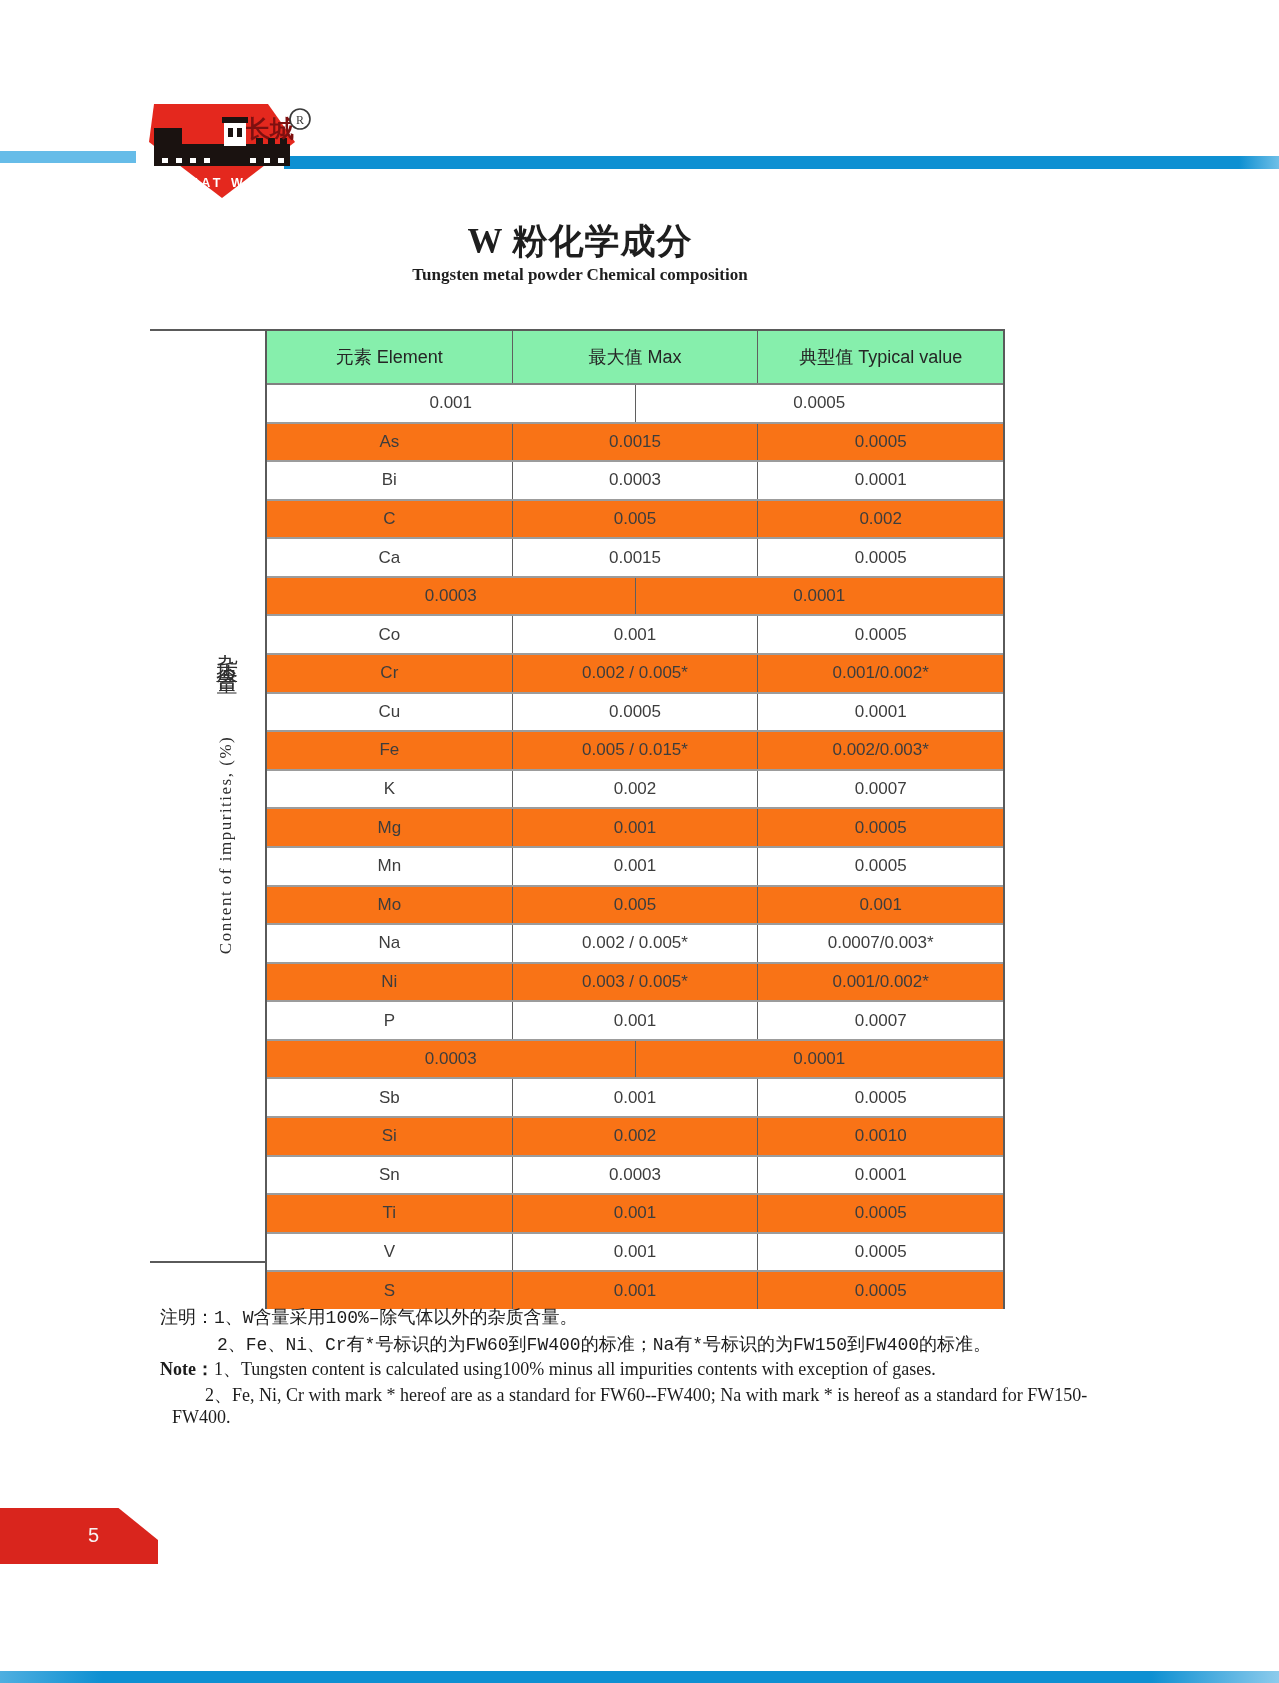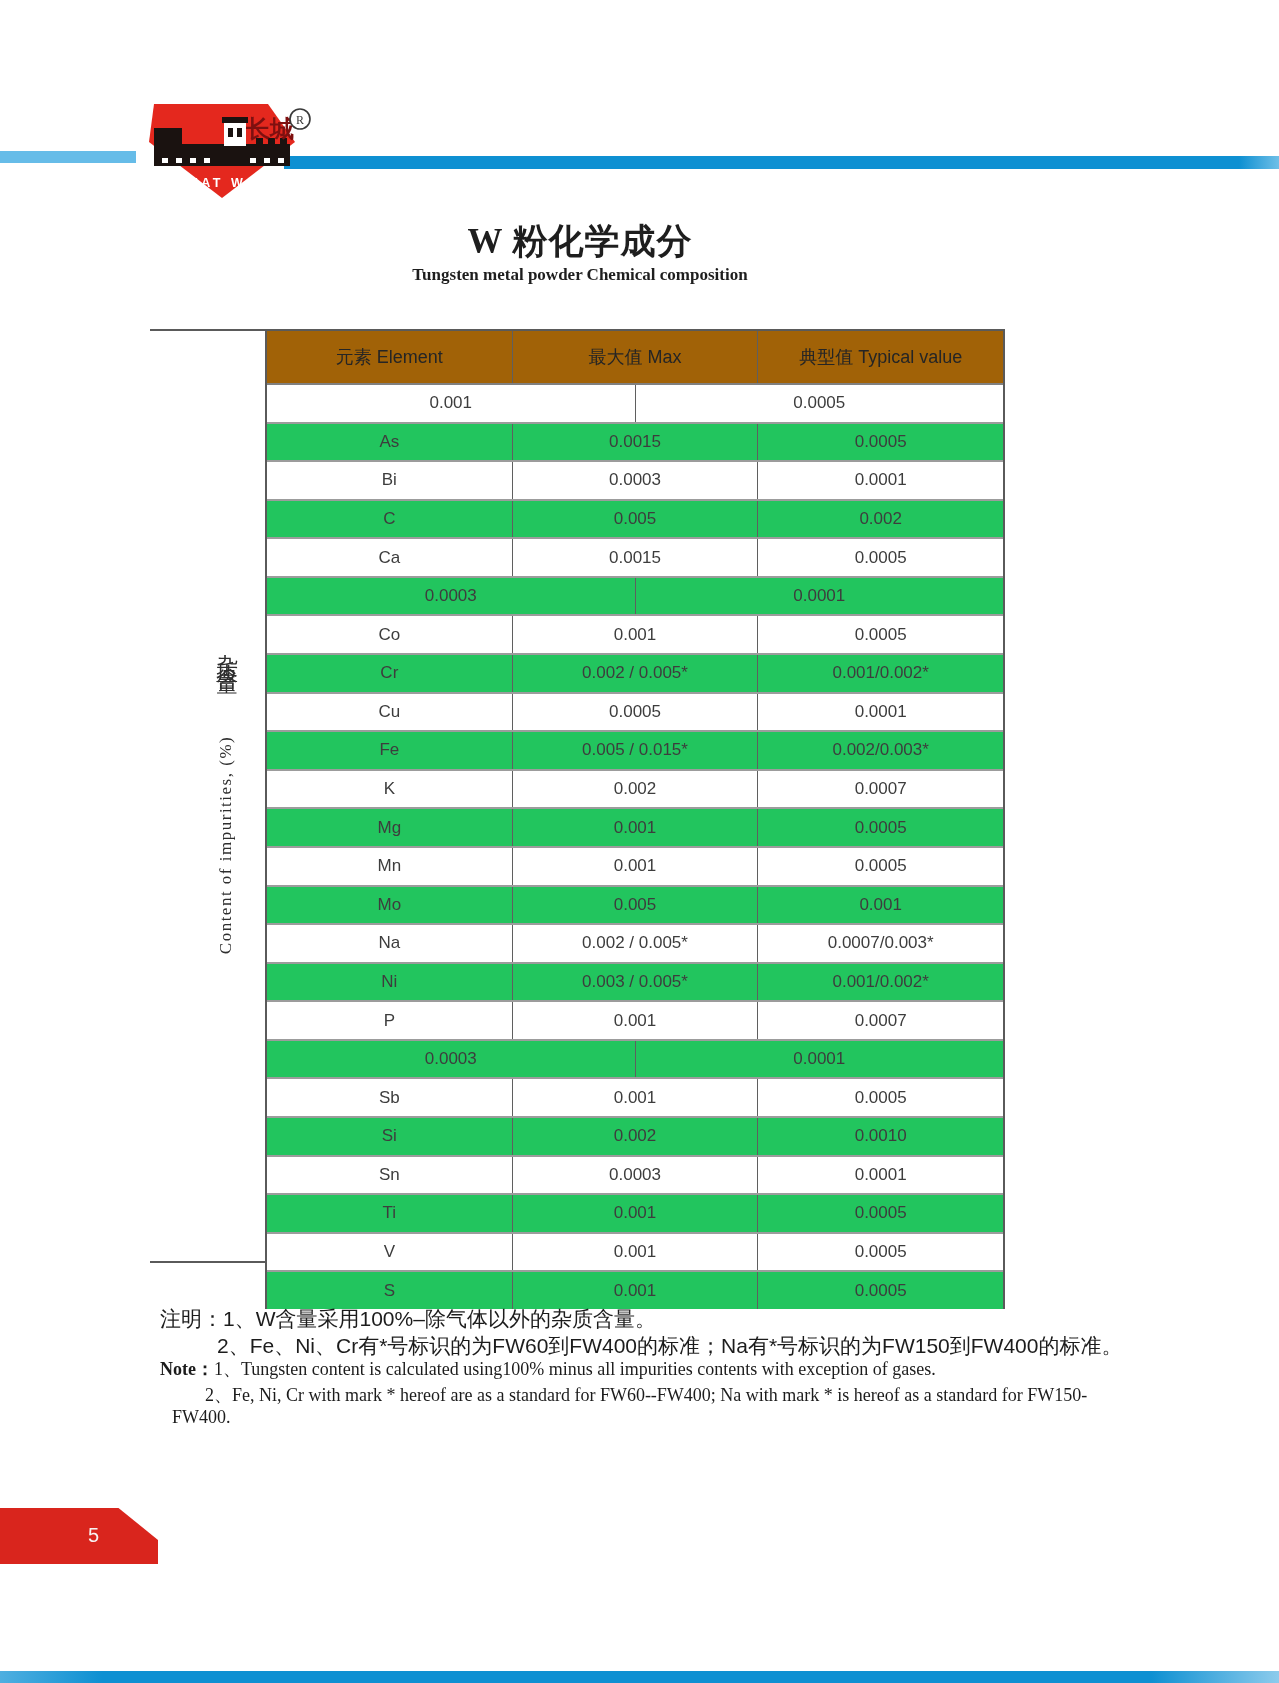--- a/index.html
+++ b/index.html
@@ -25,34 +25,34 @@
   .rule-top{top:329px;}
   .rule-bottom{top:1261px;}
   .side-label-cn{position:absolute;left:212px;top:636px;writing-mode:vertical-rl;
                  font-family:"Liberation Serif",serif;font-size:22px;letter-spacing:7px;color:#2e2e2e;}
   .side-label-en{position:absolute;left:226px;top:845px;transform:translate(-50%,-50%) rotate(-90deg);
                  white-space:nowrap;font-family:"Liberation Serif",serif;font-size:17px;
                  letter-spacing:1.5px;color:#2e2e2e;}
 
   .dtable{position:absolute;left:265px;top:331px;width:740px;
           border-left:2px solid #5a5a5a;border-right:2px solid #5a5a5a;box-sizing:border-box;}
-  .thead{display:flex;height:52px;background:#a16207;border-bottom:2px solid #808080;}
+  .thead{display:flex;height:52px;background:#86efac;border-bottom:2px solid #808080;}
   .hcell{flex:1;display:flex;align-items:center;justify-content:center;
          font-size:18px;color:#252525;border-left:1.5px solid #5f5f5f;}
   .hcell:first-child{border-left:none;}
   .trow{display:flex;height:36.58px;border-top:2px solid #9c9c9c;background:#fff;}
   .trow:first-child{border-top:none;}
-  .trow.alt{background:#22c55e;}
+  .trow.alt{background:#f97316;}
   .tcell{flex:1;display:flex;align-items:center;justify-content:center;
          font-size:17px;color:#3d3d3d;border-left:1.5px solid #5f5f5f;}
   .tcell:first-child{border-left:none;}
 
   
   .note{position:absolute;color:#1c1c1c;white-space:nowrap;}
-  .note-cn{font-family:Liberation Sans, sans-serif;font-size:21px;}
+  .note-cn{font-family:Liberation Mono, monospace;font-size:18px;}
   .note-en{font-family:"Liberation Serif",serif;font-size:18px;}
   .note-label-b{font-weight:bold;margin-top:8px;}
 
   
   .page-tab{position:absolute;left:0;top:1508px;width:158px;height:56px;background:#D9251D;
             clip-path:polygon(0 0,75% 0,100% 57%,100% 100%,0 100%);}
   .page-num{position:absolute;left:88px;top:16px;color:#f7f2f2;font-size:20px;}
 </style>
 </head>
 <body>

